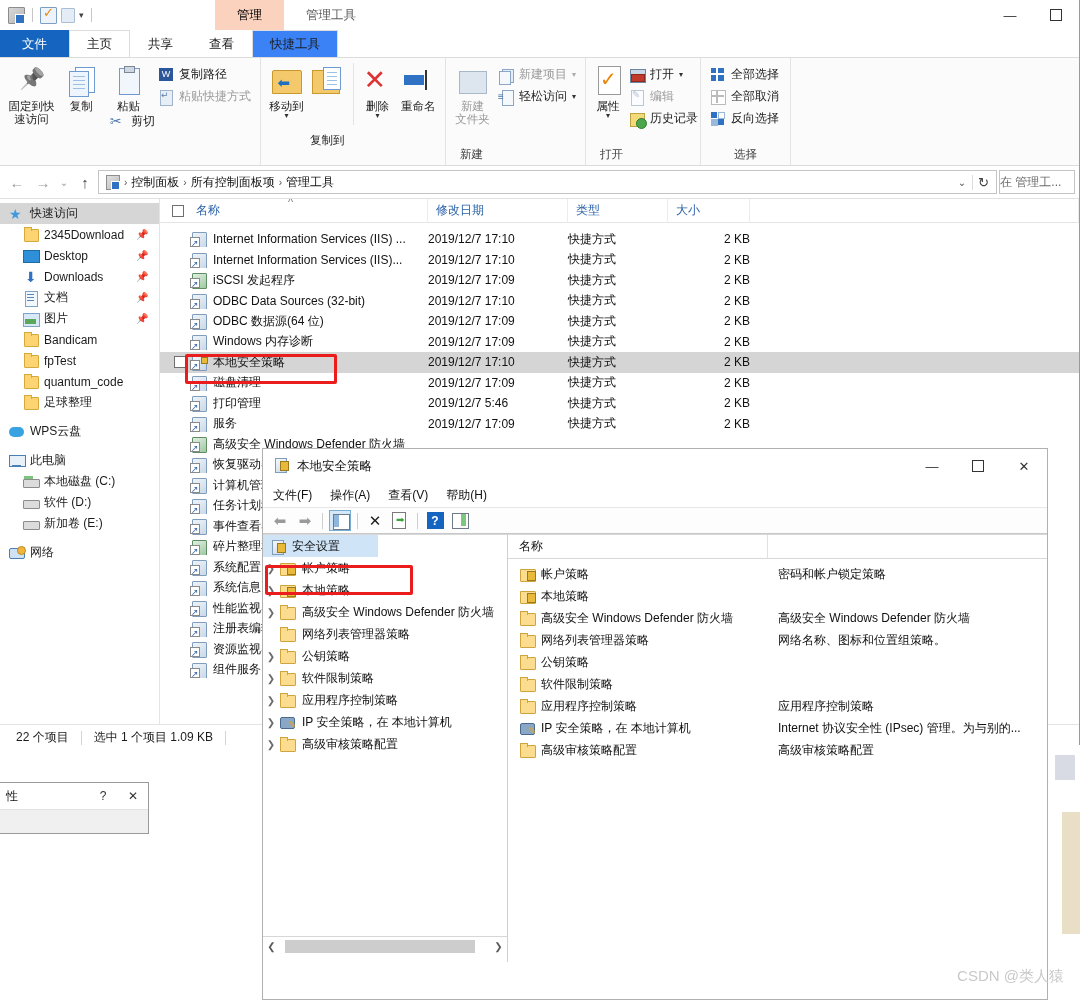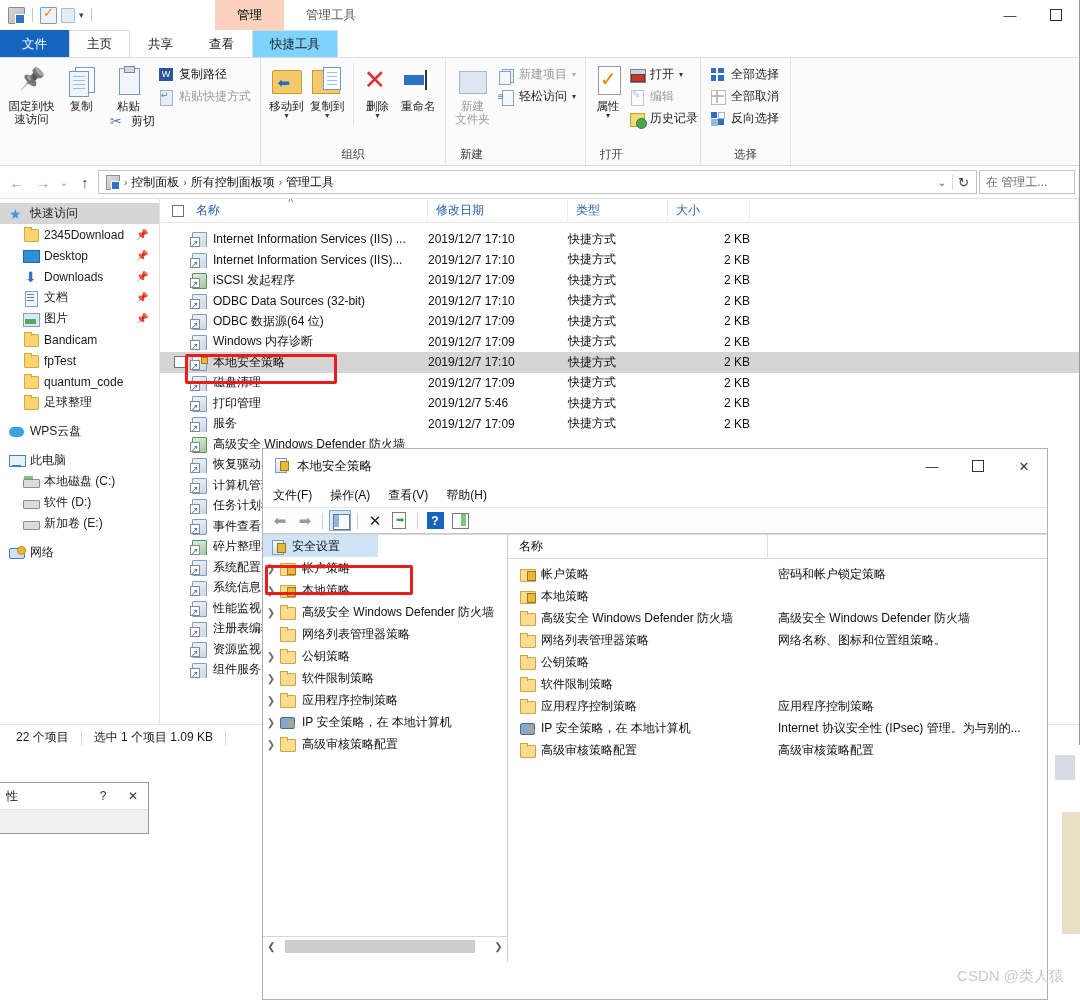--- a/index.html
+++ b/index.html
@@ -62,21 +62,21 @@
   .tabstrip {
     position: relative; height: 28px; background: #ffffff;
     border-bottom: 1px solid #dcdcdc; display: flex; align-items: stretch;
   }
   .tab {
     padding: 0 17px; display:flex; align-items:center; font-size: 12.5px; color:#1b1b1b;
     border: 1px solid transparent; border-bottom: none;
   }
   .tab.file { background: #1565c0; color: #fff; padding: 0 21px; }
   .tab.sel { background:#fff; border-color:#dcdcdc; }
-  .tab.ctxsel { background:#7dd3fc; border-color:#dcdcdc; }
+  .tab.ctxsel { background:#3b82f6; border-color:#dcdcdc; }
 
   
   .ribbon {
     position: relative; height: 108px; background:#fbfbfb; border-bottom:1px solid #dcdcdc;
     display: flex; align-items: stretch;
   }
   .rgroup { position: relative; display:flex; flex-direction: column; padding: 3px 6px 0 6px; }
   .rgroup + .rgroup { border-left: 1px solid #e3e3e3; }
   .rgroup .gbody { flex: 1; display:flex; align-items:flex-start; gap: 2px; }
   .rgroup .gtitle { text-align:center; font-size: 11.5px; color:#3b3b3b; padding-bottom:3px; }
@@ -159,22 +159,22 @@
     padding:0 2px; margin-right:2px;
   }
   .crumbicon { width:17px; height:16px; margin:0 3px; position:relative; }
   .crumbicon:before { content:""; position:absolute; left:2px; top:1px; width:12px; height:13px;
       background:linear-gradient(135deg,#e0e0e0,#bdbdbd); border:1px solid #8e8e8e; }
   .crumbicon:after { content:""; position:absolute; left:7px; top:7px; width:7px; height:7px; background:#2f72c4; border:1px solid #fff;}
   .crumb { font-size:12px; padding:0 4px; color:#111; white-space:nowrap; }
   .crumbsep { color:#555; font-size:10px; }
   .addr-drop { width:20px; text-align:center; color:#555; font-size:10px; }
   .addr-refresh { width:22px; text-align:center; color:#444; font-size:13px; border-left:1px solid #dcdcdc; }
-  .searchbox { width:96px; height:24px; border:1px solid #c4c4c4; display:flex; align-items:center;
-      padding-left:6px; color:#6b6b6b; font-size:12px; overflow:hidden; white-space:nowrap; }
+  .searchbox { width:76px; height:24px; border:1px solid #c4c4c4; display:flex; align-items:center;
+      color:#6b6b6b; font-size:12px; overflow:hidden; white-space:nowrap; }
 
   
   .body { position:relative; display:flex; height: 526px; border-top:1px solid #e2e2e2;}
   .navpane { width: 160px; border-right:1px solid #e4e4e4; background:#fff; padding-top:4px; position:relative; overflow:hidden;}
   .navitem { height:21px; display:flex; align-items:center; font-size:12px; color:#1b1b1b; padding-left:8px; white-space:nowrap;}
   .navitem.sel { background:#d6d6d6; }
   .navitem .nico { width:17px; height:16px; margin-right:5px; position:relative; flex:none; }
   .navitem .pinm { margin-left:auto; margin-right:10px; color:#8a8a8a; font-size:10px; }
   .ind1 { padding-left:22px; }
   .ind0 { padding-left:8px; }
@@ -377,21 +377,21 @@
         </div>
       </div>
 
       <div class="rgroup" style="width:185px;">
         <div class="gbody" style="justify-content:center;">
           <div class="bigbtn" style="width:45px;">
             <span class="bicon i-moveto"></span>
             <span class="lbl">移动到</span>
             <span class="caret">▾</span>
           </div>
-          <div class="bigbtn" style="width:45px;">
+          <div class="bigbtn" style="width:45px;gap:34px;">
             <span class="bicon i-copyto"></span>
             <span class="lbl">复制到</span>
             <span class="caret">▾</span>
           </div>
           <div style="width:1px; height:62px; background:#e3e3e3; margin:2px 4px;"></div>
           <div class="bigbtn" style="width:42px;">
             <span class="bicon i-delete"></span>
             <span class="lbl">删除</span>
             <span class="caret">▾</span>
           </div>

